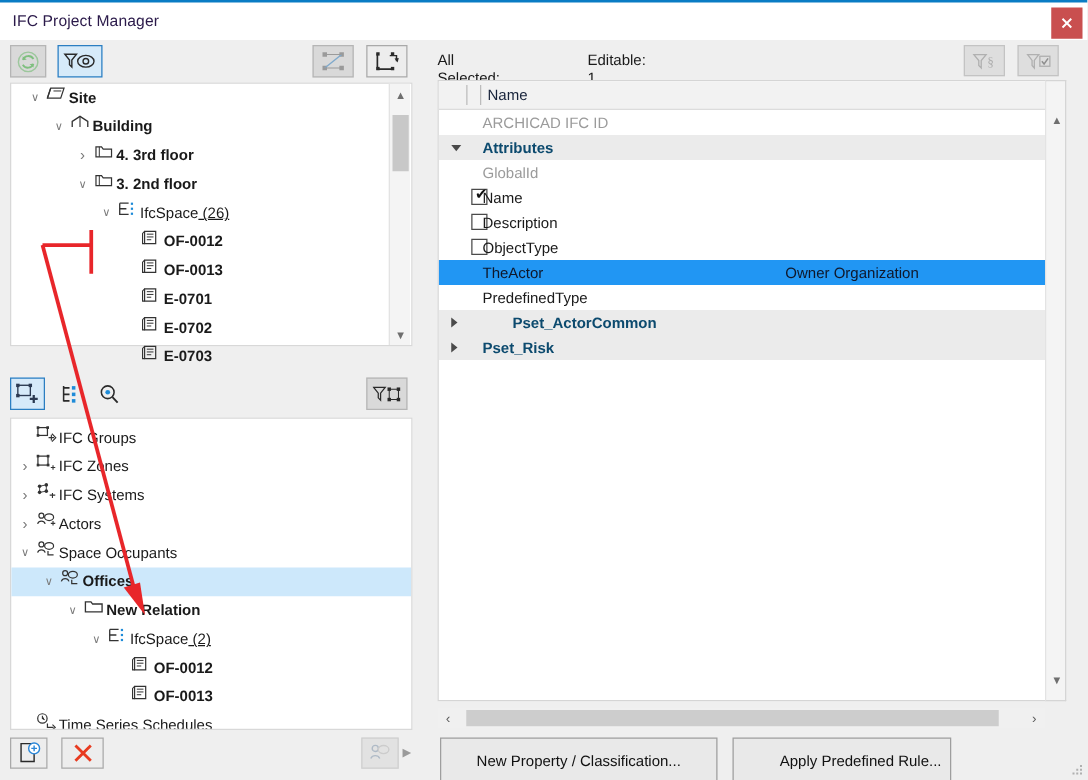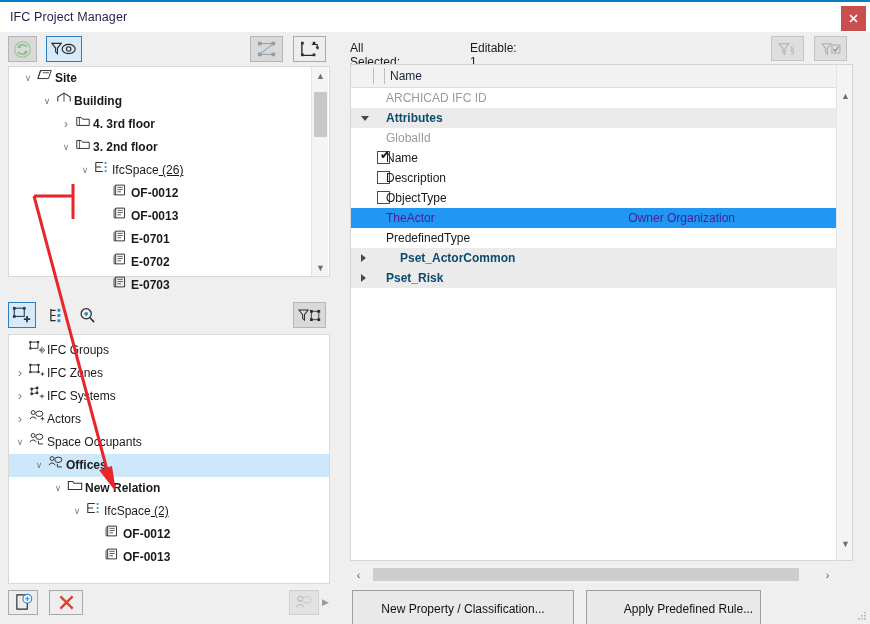--- a/index.html
+++ b/index.html
@@ -55,21 +55,21 @@
   .ghead .hsep{position:absolute;top:3px;width:1px;height:16px;background:#bcbcbc;}
 
   .grow{position:relative;height:20px;line-height:20px;white-space:nowrap;cursor:pointer;}
   .grow.group{background:#ebebeb;}
   .grow.selrow{background:#2196f3;}
   .gc-name{position:absolute;left:35px;font-size:12px;}
   .gc-val{position:absolute;left:608px;font-size:12px;}
   .gc-val.rightal{left:auto;right:117px;}
   .dim{color:#9b9b9b;}
   .bold{font-weight:bold;color:#0c4a6e;}
-  .white{color:#4c1d95;}
+  .white{color:#0f172a;}
 
   .twisty{position:absolute;left:10px;top:6px;width:0;height:0;}
   .twisty.down{border-left:4px solid transparent;border-right:4px solid transparent;border-top:5px solid #4a4a4a;top:8px;}
   .twisty.right{border-top:4px solid transparent;border-bottom:4px solid transparent;border-left:5px solid #4a4a4a;top:6px;}
 
   .chk{position:absolute;left:26px;top:3px;width:13px;height:13px;border:1px solid #4a4a4a;background:#fff;box-sizing:border-box;cursor:pointer;}
   .chk .tick{position:absolute;left:2px;top:-3px;font-size:12px;color:#111;line-height:13px;}
 
   
   .pbtn{position:absolute;height:38px;background:#e9e9e9;border:1px solid #9e9e9e;box-sizing:border-box;
@@ -281,20 +281,26 @@
       <div class="trow"><span class="tw" style="margin-left: 80px;">&nbsp;</span><span class="ticon"><svg width="16" height="14" viewBox="0 0 18 14">
             <path d="M3 1.5 L13 1.5 L13 12.5 L3 12.5 Z" fill="none" stroke="#333" stroke-width="1.1"></path>
             <path d="M5 4 L11 4 M5 6.5 L11 6.5 M5 9 L9 9" stroke="#333" stroke-width="0.9"></path>
             <path d="M3 1.5 L1.2 3.3 L1.2 12.5 L3 12.5" fill="none" stroke="#333" stroke-width="1"></path>
           </svg></span><span class="tlabel">OF-0012</span></div>
       <div class="trow"><span class="tw" style="margin-left: 80px;">&nbsp;</span><span class="ticon"><svg width="16" height="14" viewBox="0 0 18 14">
             <path d="M3 1.5 L13 1.5 L13 12.5 L3 12.5 Z" fill="none" stroke="#333" stroke-width="1.1"></path>
             <path d="M5 4 L11 4 M5 6.5 L11 6.5 M5 9 L9 9" stroke="#333" stroke-width="0.9"></path>
             <path d="M3 1.5 L1.2 3.3 L1.2 12.5 L3 12.5" fill="none" stroke="#333" stroke-width="1"></path>
           </svg></span><span class="tlabel">OF-0013</span></div>
+      <div class="trow"><span class="tw" style="margin-left: 4px;">&nbsp;</span><span class="ticon"><svg width="17" height="14" viewBox="0 0 19 15">
+            <circle cx="5.5" cy="5" r="4.2" fill="none" stroke="#333" stroke-width="1.1"></circle>
+            <path d="M5.5 2.6 L5.5 5 L7.4 6.2" stroke="#333" stroke-width="1"></path>
+            <path d="M10 9.5 L10 13 L15.5 13" fill="none" stroke="#333" stroke-width="1.1"></path>
+            <path d="M14.5 10.5 L17 13 L14.5 15" fill="none" stroke="#333" stroke-width="1"></path>
+          </svg></span><span class="tlabel norm">Time Series Schedules</span></div>
     </div>
 
   <div class="tbtn" style="left:8px;top:590px;width:30px;height:25px;">
     <svg width="19" height="19" viewBox="0 0 20 20">
       <path d="M3 2 L11 2 L14 5 L14 17 L3 17 Z" fill="none" stroke="#2a2a2a" stroke-width="1.2"></path>
       <circle cx="14" cy="6" r="4.6" fill="#fff" stroke="#2b87d8" stroke-width="1.2"></circle>
       <path d="M11.6 6 L16.4 6 M14 3.6 L14 8.4" stroke="#2b87d8" stroke-width="1.2"></path>
     </svg>
   </div>
   <div class="tbtn" style="left:49px;top:590px;width:34px;height:25px;">
@@ -362,21 +368,21 @@
         </div>
         <div class="grow selrow">
           <div class="gc-name white">TheActor</div>
           <div class="gc-val white rightal">Owner Organization</div>
         </div>
         <div class="grow">
           <div class="gc-name">PredefinedType</div>
         </div>
         <div class="grow group">
           <div class="twisty right"></div>
-          <div class="gc-name bold" style="left: 25px; padding-left: 24px;">Pset_ActorCommon</div>
+          <div class="gc-name bold" style="left: 35px; padding-left: 24px;">Pset_ActorCommon</div>
         </div>
         <div class="grow group">
           <div class="twisty right"></div>
           <div class="gc-name bold" style="left: 35px;">Pset_Risk</div>
         </div>
       </div>
   </div>
   <div class="vsb" style="left:836px;top:64px;height:497px;border:1px solid #d5d5d5;border-left:1px solid #e3e3e3;box-sizing:border-box;">
     <div class="arrow" style="top:22px;">▲</div>
     <div class="arrow" style="bottom:8px;">▼</div>

